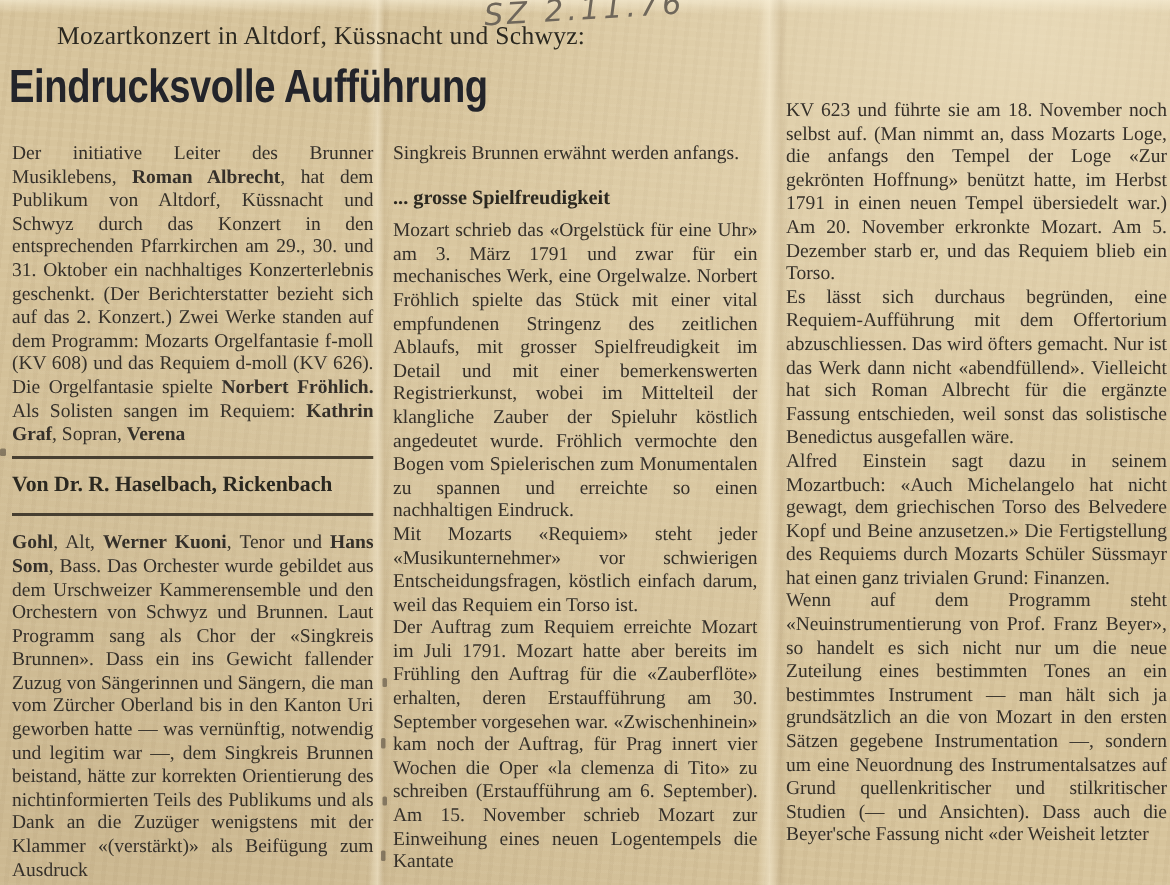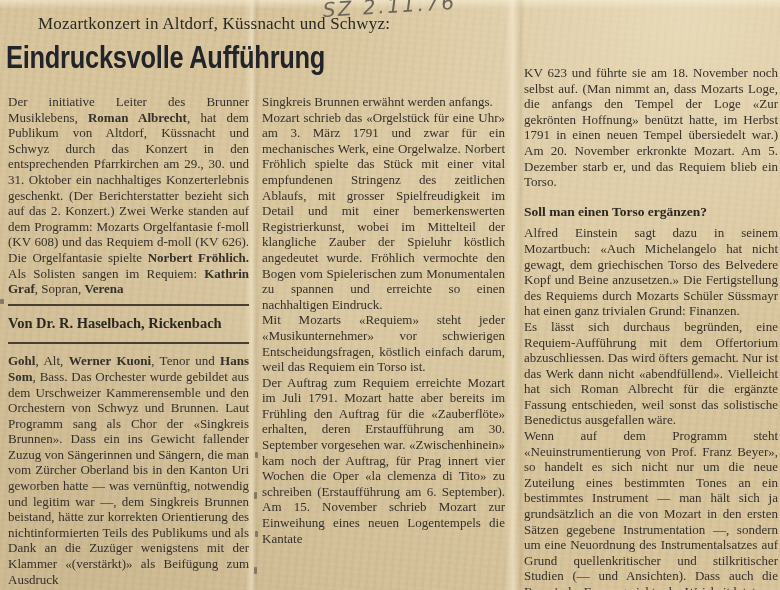--- a/index.html
+++ b/index.html
@@ -91,26 +91,26 @@
   <div id="headline">Eindrucksvolle Aufführung</div>
 
   <div class="col" id="col-1">
     <p class="para"><span>Der initiative Leiter des Brunner Musiklebens, </span><span class="b">Roman Albrecht</span><span>, hat dem Publikum von Altdorf, Küssnacht und Schwyz durch das Konzert in den entsprechenden Pfarrkirchen am 29., 30. und 31. Oktober ein nachhaltiges Konzerterlebnis geschenkt. (Der Berichterstatter bezieht sich auf das 2. Konzert.) Zwei Werke standen auf dem Programm: Mozarts Orgelfantasie f-moll (KV 608) und das Requiem d-moll (KV 626). Die Orgelfantasie spielte </span><span class="b">Norbert Fröhlich.</span><span> Als Solisten sangen im Requiem: </span><span class="b">Kathrin Graf</span><span>, Sopran, </span><span class="b">Verena</span></p>
     <div class="byline-block">Von Dr. R. Haselbach, Rickenbach</div>
     <p class="para"><span class="b">Gohl</span><span>, Alt, </span><span class="b">Werner Kuoni</span><span>, Tenor und </span><span class="b">Hans Som</span><span>, Bass. Das Orchester wurde gebildet aus dem Urschweizer Kammerensemble und den Orchestern von Schwyz und Brunnen. Laut Programm sang als Chor der «Singkreis Brunnen». Dass ein ins Gewicht fallender Zuzug von Sängerinnen und Sängern, die man vom Zürcher Oberland bis in den Kanton Uri geworben hatte — was vernünftig, notwendig und legitim war —, dem Singkreis Brunnen beistand, hätte zur korrekten Orientierung des nichtinformierten Teils des Publikums und als Dank an die Zuzüger wenigstens mit der Klammer «(verstärkt)» als Beifügung zum Ausdruck</span></p>
   </div>
 
   <div class="col" id="col-2">
     <p class="para" id="col2-first">Singkreis Brunnen erwähnt werden anfangs.</p>
+    <div class="subhead">... grosse Spielfreudigkeit</div>
     <p class="para">Mozart schrieb das «Orgelstück für eine Uhr» am 3. März 1791 und zwar für ein mechanisches Werk, eine Orgelwalze. Norbert Fröhlich spielte das Stück mit einer vital empfundenen Stringenz des zeitlichen Ablaufs, mit grosser Spielfreudigkeit im Detail und mit einer bemerkenswerten Registrierkunst, wobei im Mittelteil der klangliche Zauber der Spieluhr köstlich angedeutet wurde. Fröhlich vermochte den Bogen vom Spielerischen zum Monumentalen zu spannen und erreichte so einen nachhaltigen Eindruck.</p>
     <p class="para">Mit Mozarts «Requiem» steht jeder «Musikunternehmer» vor schwierigen Entscheidungsfragen, köstlich einfach darum, weil das Requiem ein Torso ist.</p>
     <p class="para">Der Auftrag zum Requiem erreichte Mozart im Juli 1791. Mozart hatte aber bereits im Frühling den Auftrag für die «Zauberflöte» erhalten, deren Erstaufführung am 30. September vorgesehen war. «Zwischenhinein» kam noch der Auftrag, für Prag innert vier Wochen die Oper «la clemenza di Tito» zu schreiben (Erstaufführung am 6. September). Am 15. November schrieb Mozart zur Einweihung eines neuen Logentempels die Kantate</p>
   </div>
 
   <div class="col" id="col-3">
     <p class="para">KV 623 und führte sie am 18. November noch selbst auf. (Man nimmt an, dass Mozarts Loge, die anfangs den Tempel der Loge «Zur gekrönten Hoffnung» benützt hatte, im Herbst 1791 in einen neuen Tempel übersiedelt war.) Am 20. November erkronkte Mozart. Am 5. Dezember starb er, und das Requiem blieb ein Torso.</p>
-    <div class="subhead">Soll man einen Torso ergänzen?</div>
+    <p class="para">Es lässt sich durchaus begründen, eine Requiem-Aufführung mit dem Offertorium abzuschliessen. Das wird öfters gemacht. Nur ist das Werk dann nicht «abendfüllend». Vielleicht hat sich Roman Albrecht für die ergänzte Fassung entschieden, weil sonst das solistische Benedictus ausgefallen wäre.</p>
     <p class="para">Alfred Einstein sagt dazu in seinem Mozartbuch: «Auch Michelangelo hat nicht gewagt, dem griechischen Torso des Belvedere Kopf und Beine anzusetzen.» Die Fertigstellung des Requiems durch Mozarts Schüler Süssmayr hat einen ganz trivialen Grund: Finanzen.</p>
-    <p class="para">Es lässt sich durchaus begründen, eine Requiem-Aufführung mit dem Offertorium abzuschliessen. Das wird öfters gemacht. Nur ist das Werk dann nicht «abendfüllend». Vielleicht hat sich Roman Albrecht für die ergänzte Fassung entschieden, weil sonst das solistische Benedictus ausgefallen wäre.</p>
     <p class="para">Wenn auf dem Programm steht «Neuinstrumentierung von Prof. Franz Beyer», so handelt es sich nicht nur um die neue Zuteilung eines bestimmten Tones an ein bestimmtes Instrument — man hält sich ja grundsätzlich an die von Mozart in den ersten Sätzen gegebene Instrumentation —, sondern um eine Neuordnung des Instrumentalsatzes auf Grund quellenkritischer und stilkritischer Studien (— und Ansichten). Dass auch die Beyer'sche Fassung nicht «der Weisheit letzter</p>
   </div>
 
 </div>
 
 </body></html>

